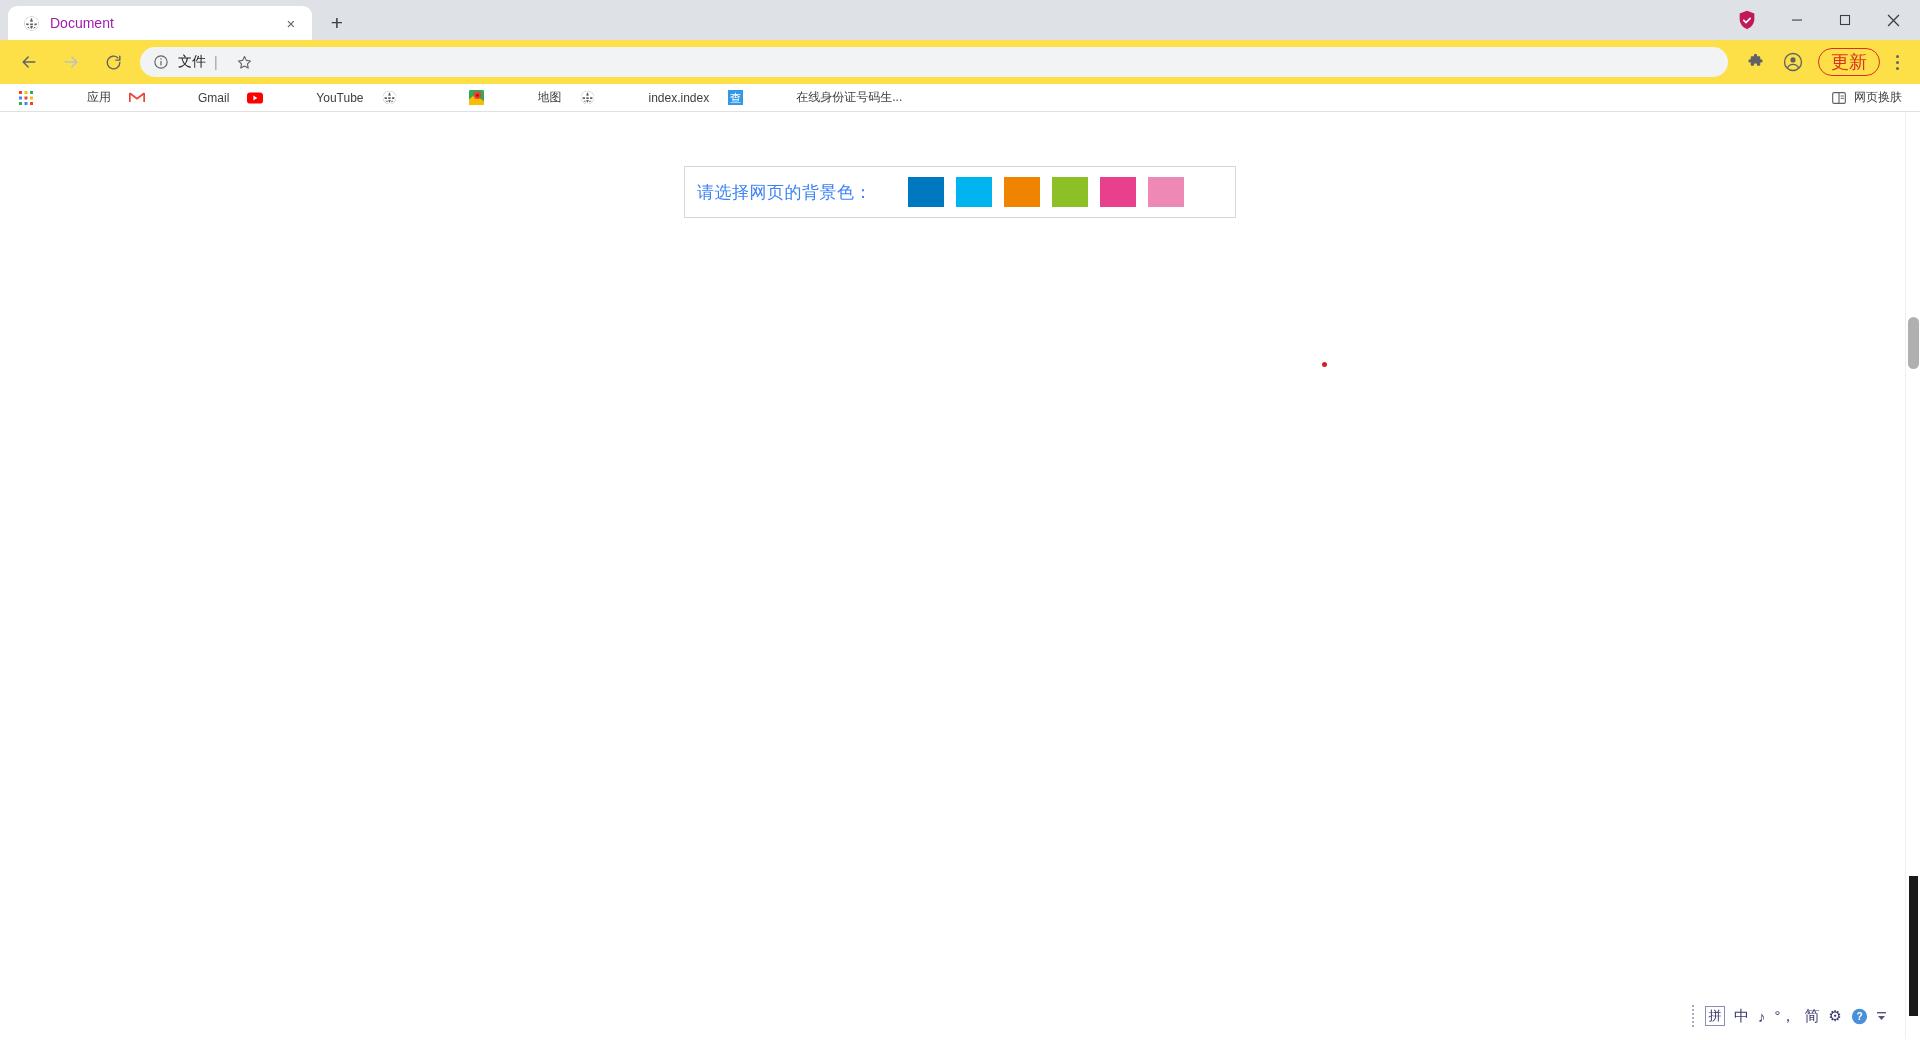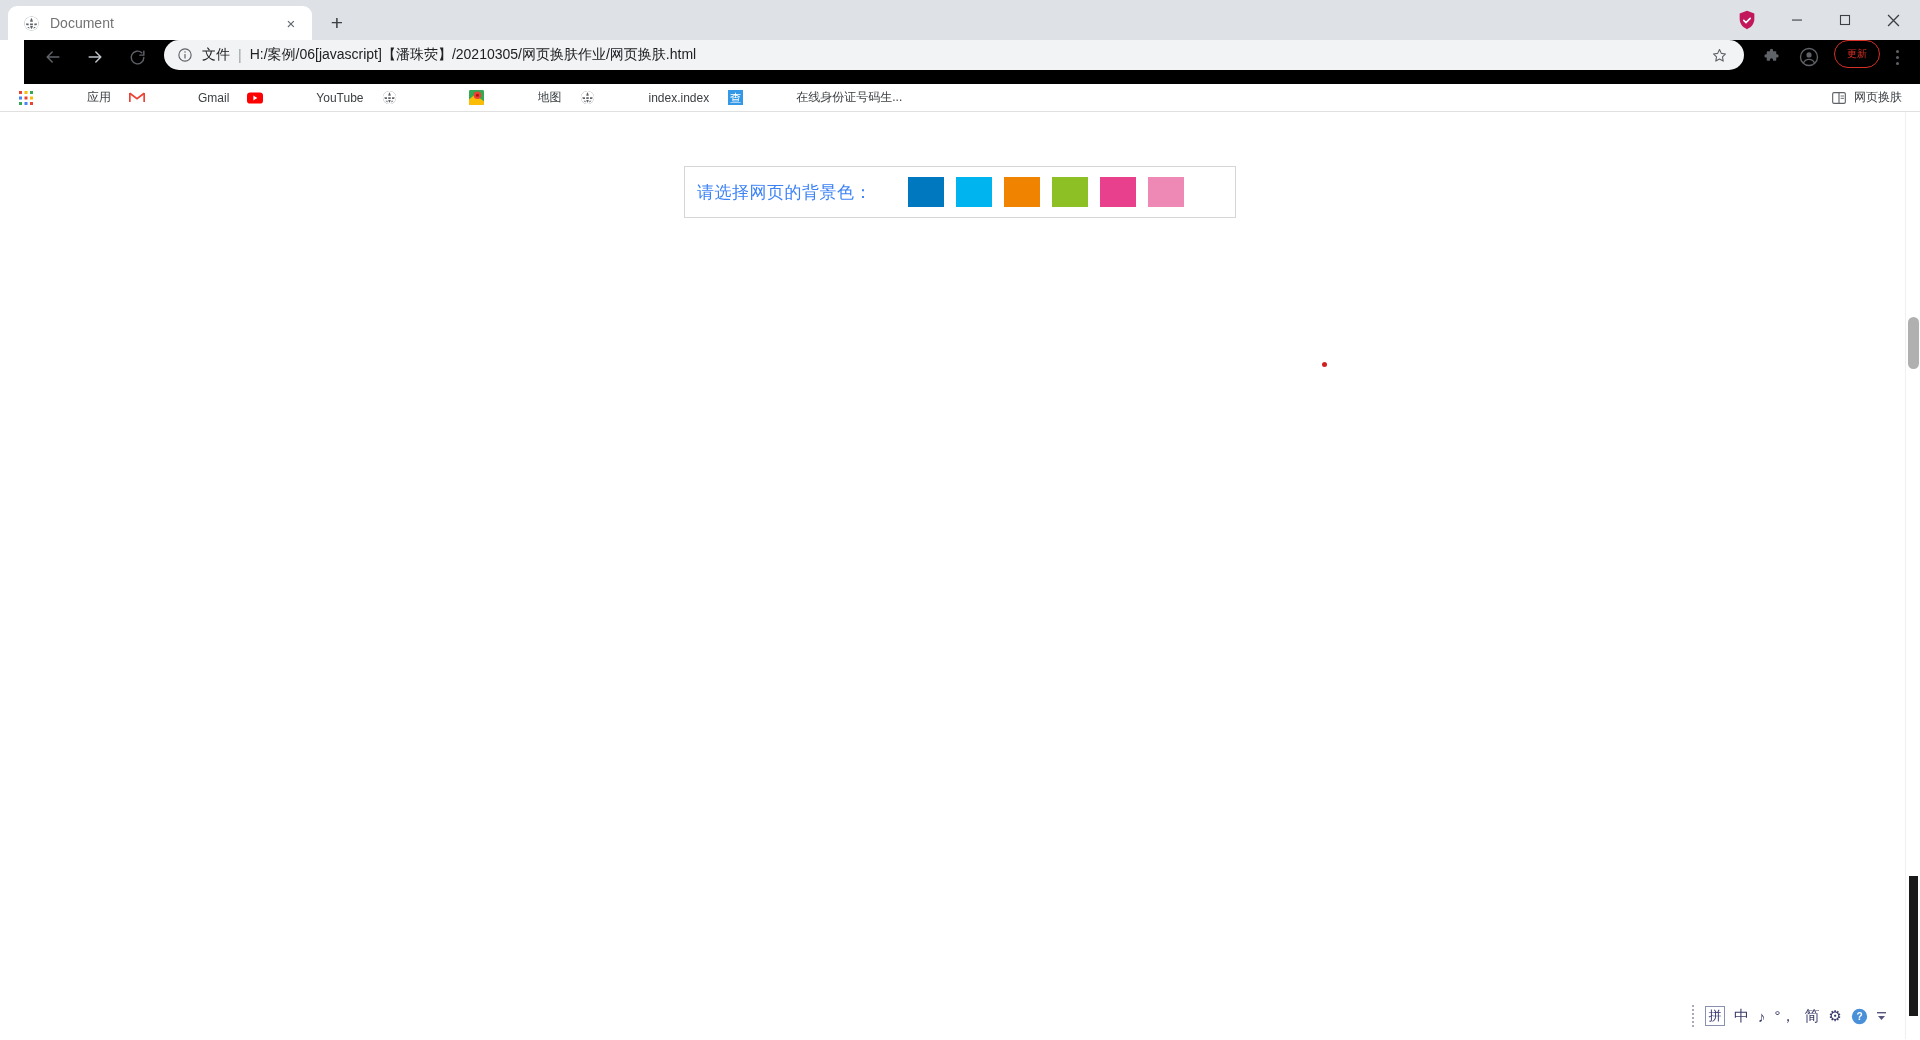--- a/index.html
+++ b/index.html
@@ -21,21 +21,21 @@
     margin-left: 8px; width: 304px; height: 34px;
     background: #ffffff; border-radius: 9px 9px 0 0;
     display: flex; align-items: center; padding: 0 10px 0 14px;
     position: relative; z-index: 2;
   }
   .tab-favicon {
     width: 18px; height: 18px; flex: 0 0 18px; margin-right: 10px;
     display: flex; align-items: center; justify-content: center;
   }
   .tab-title {
-    flex: 1 1 auto; font-size: 14px; color: #737373;
+    flex: 1 1 auto; font-size: 14px; color: #a21caf;
     white-space: nowrap; overflow: hidden; text-overflow: ellipsis;
   }
   .tab-close {
     width: 22px; height: 22px; flex: 0 0 22px; border-radius: 50%;
     display: flex; align-items: center; justify-content: center;
     color: #5f6368; font-size: 15px; line-height: 1;
   }
   .newtab {
     width: 34px; height: 34px; margin-left: 8px; margin-bottom: 1px;
     border-radius: 50%; display: flex; align-items: center;
@@ -51,22 +51,22 @@
     width: 46px; height: 40px; display: flex; align-items: center;
     justify-content: center; color: #3c4043;
   }
   .shield-badge {
     width: 26px; height: 26px; margin-right: 12px;
     display: flex; align-items: center; justify-content: center;
   }
 
   
   .toolbar {
-    height: 44px; background: #000000;
-    display: flex; align-items: flex-start; padding: 0 8px; margin-left: 24px;
+    height: 44px; background: #fde047;
+    display: flex; align-items: center; padding: 0 8px;
   }
   .navbtn {
     width: 34px; height: 34px; margin: 0 4px; border-radius: 50%;
     display: flex; align-items: center; justify-content: center;
     color: #5f6368;
   }
   .navbtn.disabled { color: #bdc1c6; }
   .omnibox {
     flex: 1 1 auto; height: 30px; background: #f1f3f4;
     border-radius: 16px; margin: 0 8px 0 6px;
@@ -92,21 +92,21 @@
     display: flex; align-items: center; justify-content: center;
     color: #5f6368;
   }
   .tb-icon {
     width: 34px; height: 34px; margin: 0 2px; border-radius: 50%;
     display: flex; align-items: center; justify-content: center;
     color: #5f6368; flex: 0 0 34px;
   }
   .update-pill {
     height: 28px; border: 1px solid #d93025; border-radius: 14px;
-    color: #d93025; font-size: 10px; display: flex; align-items: center;
+    color: #d93025; font-size: 18px; display: flex; align-items: center;
     padding: 0 12px; margin: 0 2px 0 6px; white-space: nowrap;
   }
   .kebab {
     width: 30px; height: 34px; display: flex; flex-direction: column;
     align-items: center; justify-content: center; gap: 3px; flex: 0 0 30px;
   }
   .kebab i { width: 3px; height: 3px; background: #5f6368; border-radius: 50%; display: block; }
 
   
   .bookmarks {
@@ -256,21 +256,20 @@
     <div class="omnibox">
       <span class="omni-info">
         <svg width="16" height="16" viewBox="0 0 24 24">
           <circle cx="12" cy="12" r="9.2" fill="none" stroke="#5f6368" stroke-width="1.7"></circle>
           <circle cx="12" cy="7.6" r="1.15" fill="#5f6368"></circle>
           <rect x="11.1" y="10.4" width="1.8" height="7" rx="0.9" fill="#5f6368"></rect>
         </svg>
       </span>
       <span class="omni-scheme">文件</span>
       <span class="omni-sep">|</span>
-      <span class="omni-url" title="H:/案例/06[javascript]【潘珠荧】/20210305/网页换肤作业/网页换肤.html">H:/案例/06[javascript]【潘珠荧】/20210305/网页换肤作业/网页换肤.html</span>
       <span class="omni-star">
         <svg width="17" height="17" viewBox="0 0 24 24">
             <path d="M12 3.6l2.6 5.4 5.9.8-4.3 4.2 1 5.9-5.2-2.8-5.2 2.8 1-5.9L3.5 9.8l5.9-.8L12 3.6z" fill="none" stroke="#5f6368" stroke-width="1.6" stroke-linejoin="round"></path>
           </svg>
       </span>
     </div>
 
     <span class="tb-icon">
       <svg width="19" height="19" viewBox="0 0 24 24">
           <path d="M10 3a2 2 0 014 0v1h3a1 1 0 011 1v3h1a2 2 0 010 4h-1v3a1 1 0 01-1 1h-3v-1a2 2 0 00-4 0v1H7a1 1 0 01-1-1v-3H5a2 2 0 010-4h1V5a1 1 0 011-1h3V3z" fill="#5f6368"></path>

